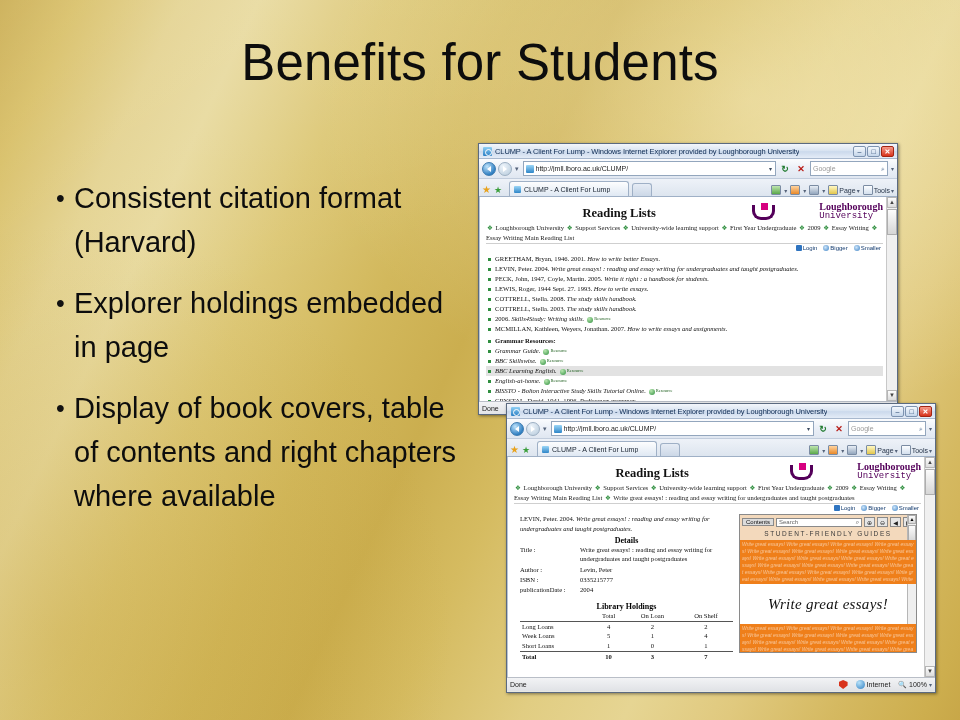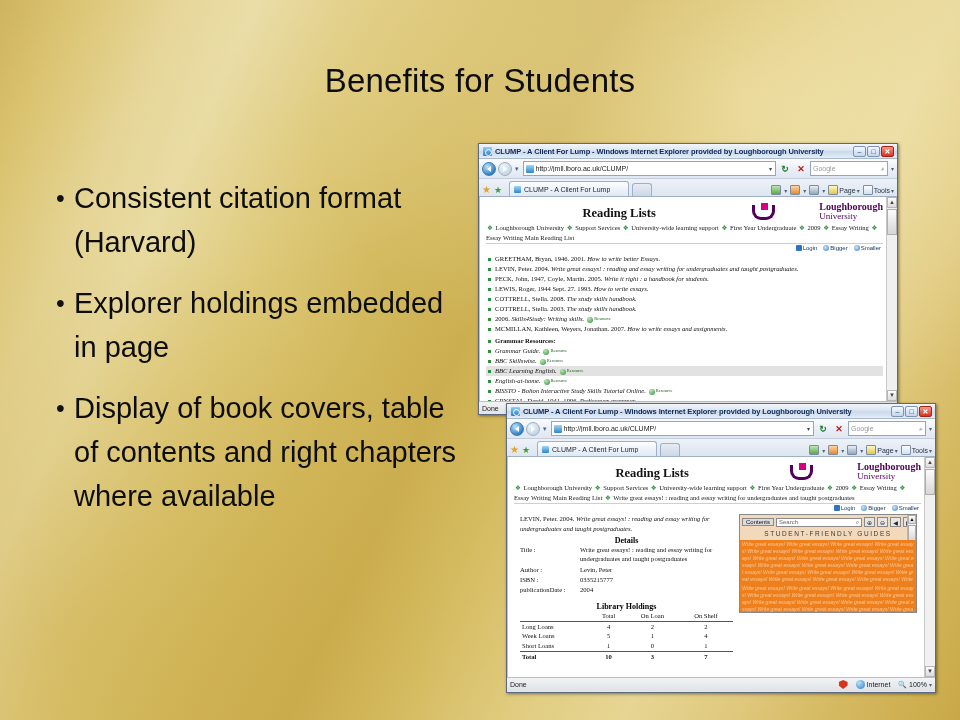--- a/index.html
+++ b/index.html
@@ -18,23 +18,23 @@
     position: absolute; inset: 0;
     background:
       radial-gradient(ellipse 700px 520px at 78% 14%, rgba(255,248,214,.42), rgba(255,248,214,0) 62%),
       radial-gradient(ellipse 620px 640px at 6% 88%, rgba(190,150,40,.28), rgba(190,150,40,0) 64%),
       linear-gradient(160deg, rgba(255,255,255,.10) 0%, rgba(255,255,255,0) 38%);
     pointer-events: none;
   }
 
   
   .slide-title {
-    position: absolute; left: 0; top: 64px; width: 960px;
+    position: absolute; left: 0; top: 36px; width: 960px;
     text-align: center;
-    font-size: 33px; font-weight: 400; color: #0d0d0d;
+    font-size: 51px; font-weight: 400; color: #0d0d0d;
     letter-spacing: .2px; line-height: 1.06;
   }
 
   
   .bullets { position: absolute; left: 48px; top: 176px; width: 420px; }
   .bullet { display: flex; margin-bottom: 17px; }
   .bullet-dot {
     width: 26px; flex: 0 0 26px; font-size: 25px; line-height: 44px;
     color: #111; text-align: left; padding-left: 8px;
   }
@@ -62,21 +62,21 @@
   .tb-icon {
     width: 9px; height: 9px; margin: 0 3px 0 2px; flex: 0 0 9px;
     background: linear-gradient(180deg,#8fd0f5,#2b7fc4); border-radius: 1px;
     position: relative;
   }
   .tb-icon::after{
     content:""; position:absolute; left:2px; top:2px; width:5px; height:5px;
     border:1px solid #fff; border-radius:50%;
   }
   .ie-title-text {
-    font-size: 7.5px; font-weight: bold; color: #0d2a52; white-space: nowrap;
+    font-size: 7.5px; font-weight: normal; color: #0d2a52; white-space: nowrap;
     overflow: hidden; letter-spacing: -.1px;
   }
   .win-btns { margin-left: auto; display: flex; gap: 1px; padding-right: 1px; }
   .wbtn {
     width: 13px; height: 11px; border: 1px solid #7d93b0; border-radius: 2px;
     background: linear-gradient(180deg,#f4f8fd,#c5d6ea);
     position: relative;
   }
   .wbtn.close { background: linear-gradient(180deg,#f69a8a,#d8331c); border-color:#a32412; }
   .wbtn span{
@@ -195,21 +195,21 @@
     content:""; position:absolute; left:0; bottom:0; width:17px; height:12px;
     border: 3px solid #54005a; border-top: none;
     border-radius: 0 0 9px 9px;
   }
   .logo-mark::after {
     content:""; position:absolute; right:1px; top:0; width:7px; height:7px;
     background: #d6007f;
   }
   .logo-txt { line-height: 1.0; margin-left: 47px; }
   .logo-l1 { font-family:"Liberation Serif", serif; font-size: 10px; color:#54005a; font-weight:bold; }
-  .logo-l2 { font-family:Liberation Serif, serif; font-size: 9px; color:#54005a; }
+  .logo-l2 { font-family:Liberation Mono, monospace; font-size: 9px; color:#54005a; }
 
   .crumbs {
     font-family: "Liberation Serif", serif; font-size: 6.6px; color: #1a1a1a;
     line-height: 1.45; margin-top: 2px; border-bottom: 1px solid #cfcfcf;
     padding-bottom: 1px;
   }
   .crumbs .arw { color: #2f8f3f; font-size: 6.5px; padding: 0 1px; }
   .tools-row { display:flex; justify-content:flex-end; gap:6px; padding:1px 2px 0 0; }
   .tool-link { font-size: 6px; color:#123a6e; display:flex; align-items:center; gap:1px; }
   .tool-ico { width:6px; height:6px; display:inline-block; background:#2f74c0; border-radius:1px; }
@@ -665,20 +665,23 @@
                 <span>Search</span>
                 <span class="mg">⌕</span>
               </span>
               <span class="bk-btn">⊕</span>
               <span class="bk-btn">⊖</span>
               <span class="bk-btn">◀</span>
               <span class="bk-btn">▶</span>
             </div>
             <div class="bk-sfg">STUDENT-FRIENDLY GUIDES</div>
             <div class="bk-stripe" id="bk-pat-1">Write great essays! Write great essays! Write great essays! Write great essays! Write great essays! Write great essays! Write great essays! Write great essays! Write great essays! Write great essays! Write great essays! Write great essays! Write great essays! Write great essays! Write great essays! Write great essays! Write great essays! Write great essays! Write great essays! Write great essays! Write great essays! Write great essays! Write great essays! Write great essays! Write great essays! Write great essays! Write great essays! Write great essays! Write great essays! Write great essays! Write great essays! Write great essays! Write great essays! Write great essays! Write great essays! Write great essays! Write great essays! Write great essays! Write great essays! Write great essays! Write great essays! Write great essays! Write great essays! Write great essays! Write great essays! Write great essays! Write great essays! Write great essays! Write great essays! Write great essays! Write great essays! Write great essays! Write great essays! Write great essays! Write great essays! Write great essays! Write great essays! Write great essays! Write great essays! Write great essays! </div>
+            <div class="bk-white">
+              <span class="bk-title">Write great essays!</span>
+            </div>
             <div class="bk-stripe short" id="bk-pat-2">Write great essays! Write great essays! Write great essays! Write great essays! Write great essays! Write great essays! Write great essays! Write great essays! Write great essays! Write great essays! Write great essays! Write great essays! Write great essays! Write great essays! Write great essays! Write great essays! Write great essays! Write great essays! Write great essays! Write great essays! Write great essays! Write great essays! Write great essays! Write great essays! Write great essays! Write great essays! Write great essays! Write great essays! Write great essays! Write great essays! Write great essays! Write great essays! Write great essays! Write great essays! Write great essays! Write great essays! Write great essays! Write great essays! Write great essays! Write great essays! Write great essays! Write great essays! Write great essays! Write great essays! Write great essays! Write great essays! Write great essays! Write great essays! Write great essays! Write great essays! Write great essays! Write great essays! Write great essays! Write great essays! Write great essays! Write great essays! Write great essays! Write great essays! Write great essays! Write great essays! </div>
           </div>
         </div>
       </div>
     </div>
   </div>
 
   <div class="ie-status">
     <span class="st-text">Done</span>
     <span class="st-right">

